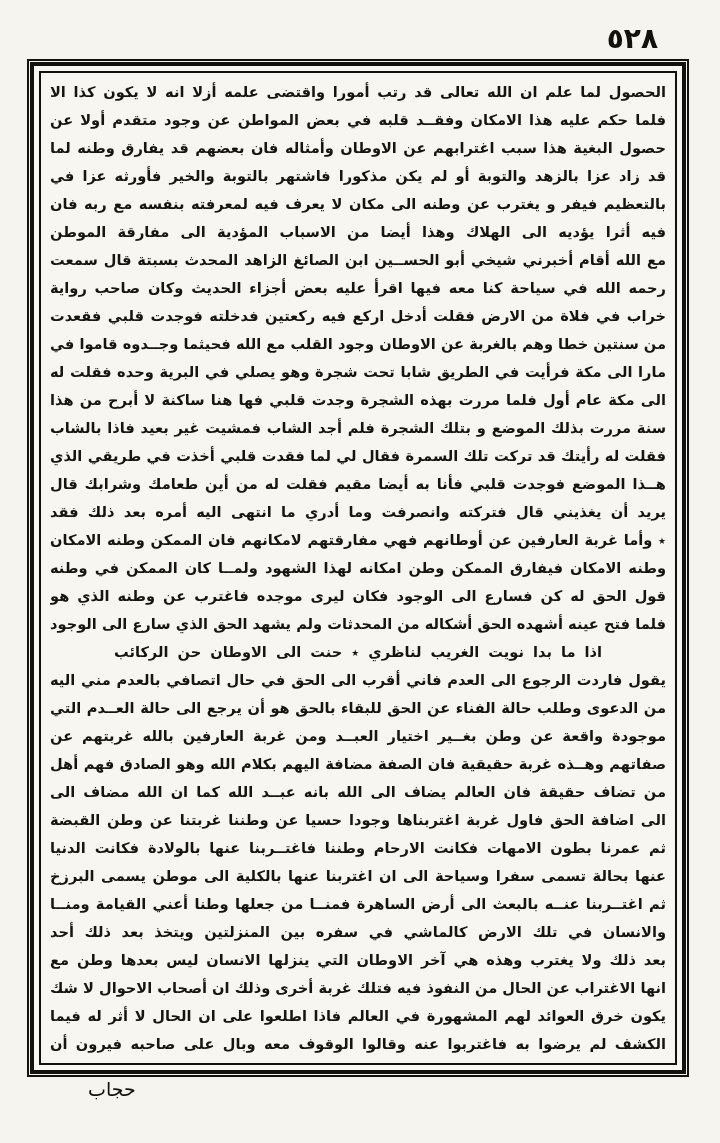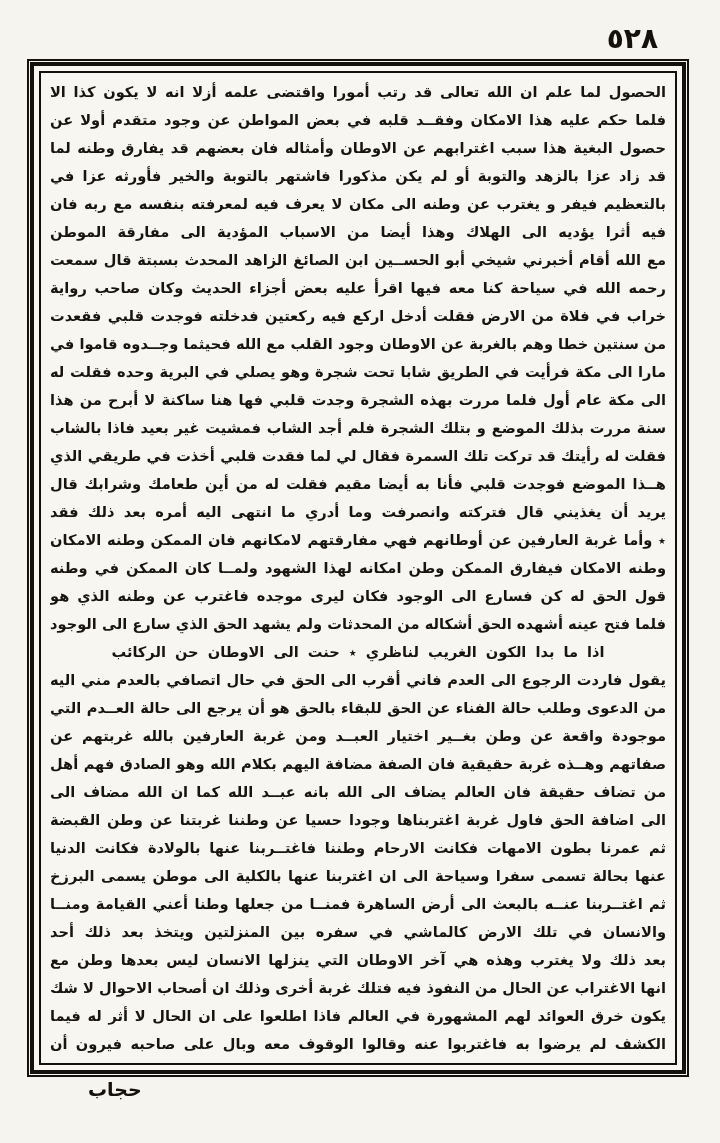--- a/index.html
+++ b/index.html
@@ -55,21 +55,21 @@
   }
   .line.verse{
     text-align:center;
     text-align-last:center;
     word-spacing:4px;
   }
   .catchword{
     position:absolute;
     left:88px;top:1078px;
     font-size:19px;
-    font-weight:bold;
+    font-weight:normal;
     color:#14110d;
   }
 </style>
 </head>
 <body>
 
 <div class="page-number">٥٢٨</div>
 
 <div class="frame-outer">
   <div class="frame-mid">
@@ -88,21 +88,21 @@
           <div class="line">مارا الى مكة فرأيت في الطريق شابا تحت شجرة وهو يصلي في البرية وحده فقلت له ألا تمشي الى مكة فقال لي كنت أسير</div>
           <div class="line">الى مكة عام أول فلما مررت بهذه الشجرة وجدت قلبي فها هنا ساكنة لا أبرح من هذا الموضع الان فقدت قلبي قال فبعد</div>
           <div class="line">سنة مررت بذلك الموضع و بتلك الشجرة فلم أجد الشاب فمشيت غير بعيد فاذا بالشاب قائم يصلي فسلمت عليه فعرفني</div>
           <div class="line">فقلت له رأيتك قد تركت تلك السمرة فقال لي لما فقدت قلبي أخذت في طريقي الذي نويت أولا أريد مكة فانتهيت الى</div>
           <div class="line">هــذا الموضع فوجدت قلبي فأنا به أيضا مقيم فقلت له من أين طعامك وشرابك قال من عنــده يجيئني به في الوقت الذي</div>
           <div class="line">يريد أن يغذيني قال فتركته وانصرفت وما أدري ما انتهى اليه أمره بعد ذلك فقد يطالبون بالغربة وجود قلوبهم مع الله</div>
           <div class="line">٭ وأما غربة العارفين عن أوطانهم فهي مفارقتهم لامكانهم فان الممكن وطنه الامكان فيكشف له انه الحق والحق ليس</div>
           <div class="line">وطنه الامكان فيفارق الممكن وطن امكانه لهذا الشهود ولمــا كان الممكن في وطنه الذي هو العــدم مع ثبوت عينه سمع</div>
           <div class="line">قول الحق له كن فسارع الى الوجود فكان ليرى موجده فاغترب عن وطنه الذي هو العدم رغبة في شهود من قال له كن</div>
           <div class="line">فلما فتح عينه أشهده الحق أشكاله من المحدثات ولم يشهد الحق الذي سارع الى الوجود من أجله وفي هذه الحال قلت</div>
-          <div class="line verse">اذا ما بدا الكون الغريب لناظري ٭ حنت الى الاوطان حن الركائب</div>
+          <div class="line verse">اذا ما بدا نويت الغريب لناظري ٭ حنت الى الاوطان حن الركائب</div>
           <div class="line">يقول فاردت الرجوع الى العدم فاني أقرب الى الحق في حال اتصافي بالعدم مني اليه في حال اتصافي بالوجود لما في الوجود</div>
           <div class="line">من الدعوى وطلب حالة الفناء عن الحق للبقاء بالحق هو أن يرجع الى حالة العــدم التي كان عليها فهــذه غربة أيضا</div>
           <div class="line">موجودة واقعة عن وطن بغــير اختيار العبــد ومن غربة العارفين بالله غربتهم عن صفاتهم عنــد وجودهم الحق عين</div>
           <div class="line">صفاتهم وهــذه غربة حقيقية فان الصفة مضافة اليهم بكلام الله وهو الصادق فهم أهل صفة ولكن ما هي تلك الصفة والى</div>
           <div class="line">من تضاف حقيقة فان العالم يضاف الى الله بانه عبــد الله كما ان الله مضاف الى العالم بانه رب العالمين فاضافة العبد مستندة</div>
           <div class="line">الى اضافة الحق فاول غربة اغتربناها وجودا حسيا عن وطننا غربتنا عن وطن القبضة عند الاشهاد بالربوبية لله علينا</div>
           <div class="line">ثم عمرنا بطون الامهات فكانت الارحام وطننا فاغتــربنا عنها بالولادة فكانت الدنيا وطننا واتخذنا فيها أوطانا فاغتربنا</div>
           <div class="line">عنها بحالة تسمى سفرا وسياحة الى ان اغتربنا عنها بالكلية الى موطن يسمى البرزخ فعمرنا مدة الموت فكان وطننا</div>
           <div class="line">ثم اغتــربنا عنــه بالبعث الى أرض الساهرة فمنــا من جعلها وطنا أعني القيامة ومنــا من لم يجعــله وطنا فانه ظرف زماني</div>
           <div class="line">والانسان في تلك الارض كالماشي في سفره بين المنزلتين ويتخذ بعد ذلك أحد الموطنــين اما الجنة واما النار فلا يخرج</div>

